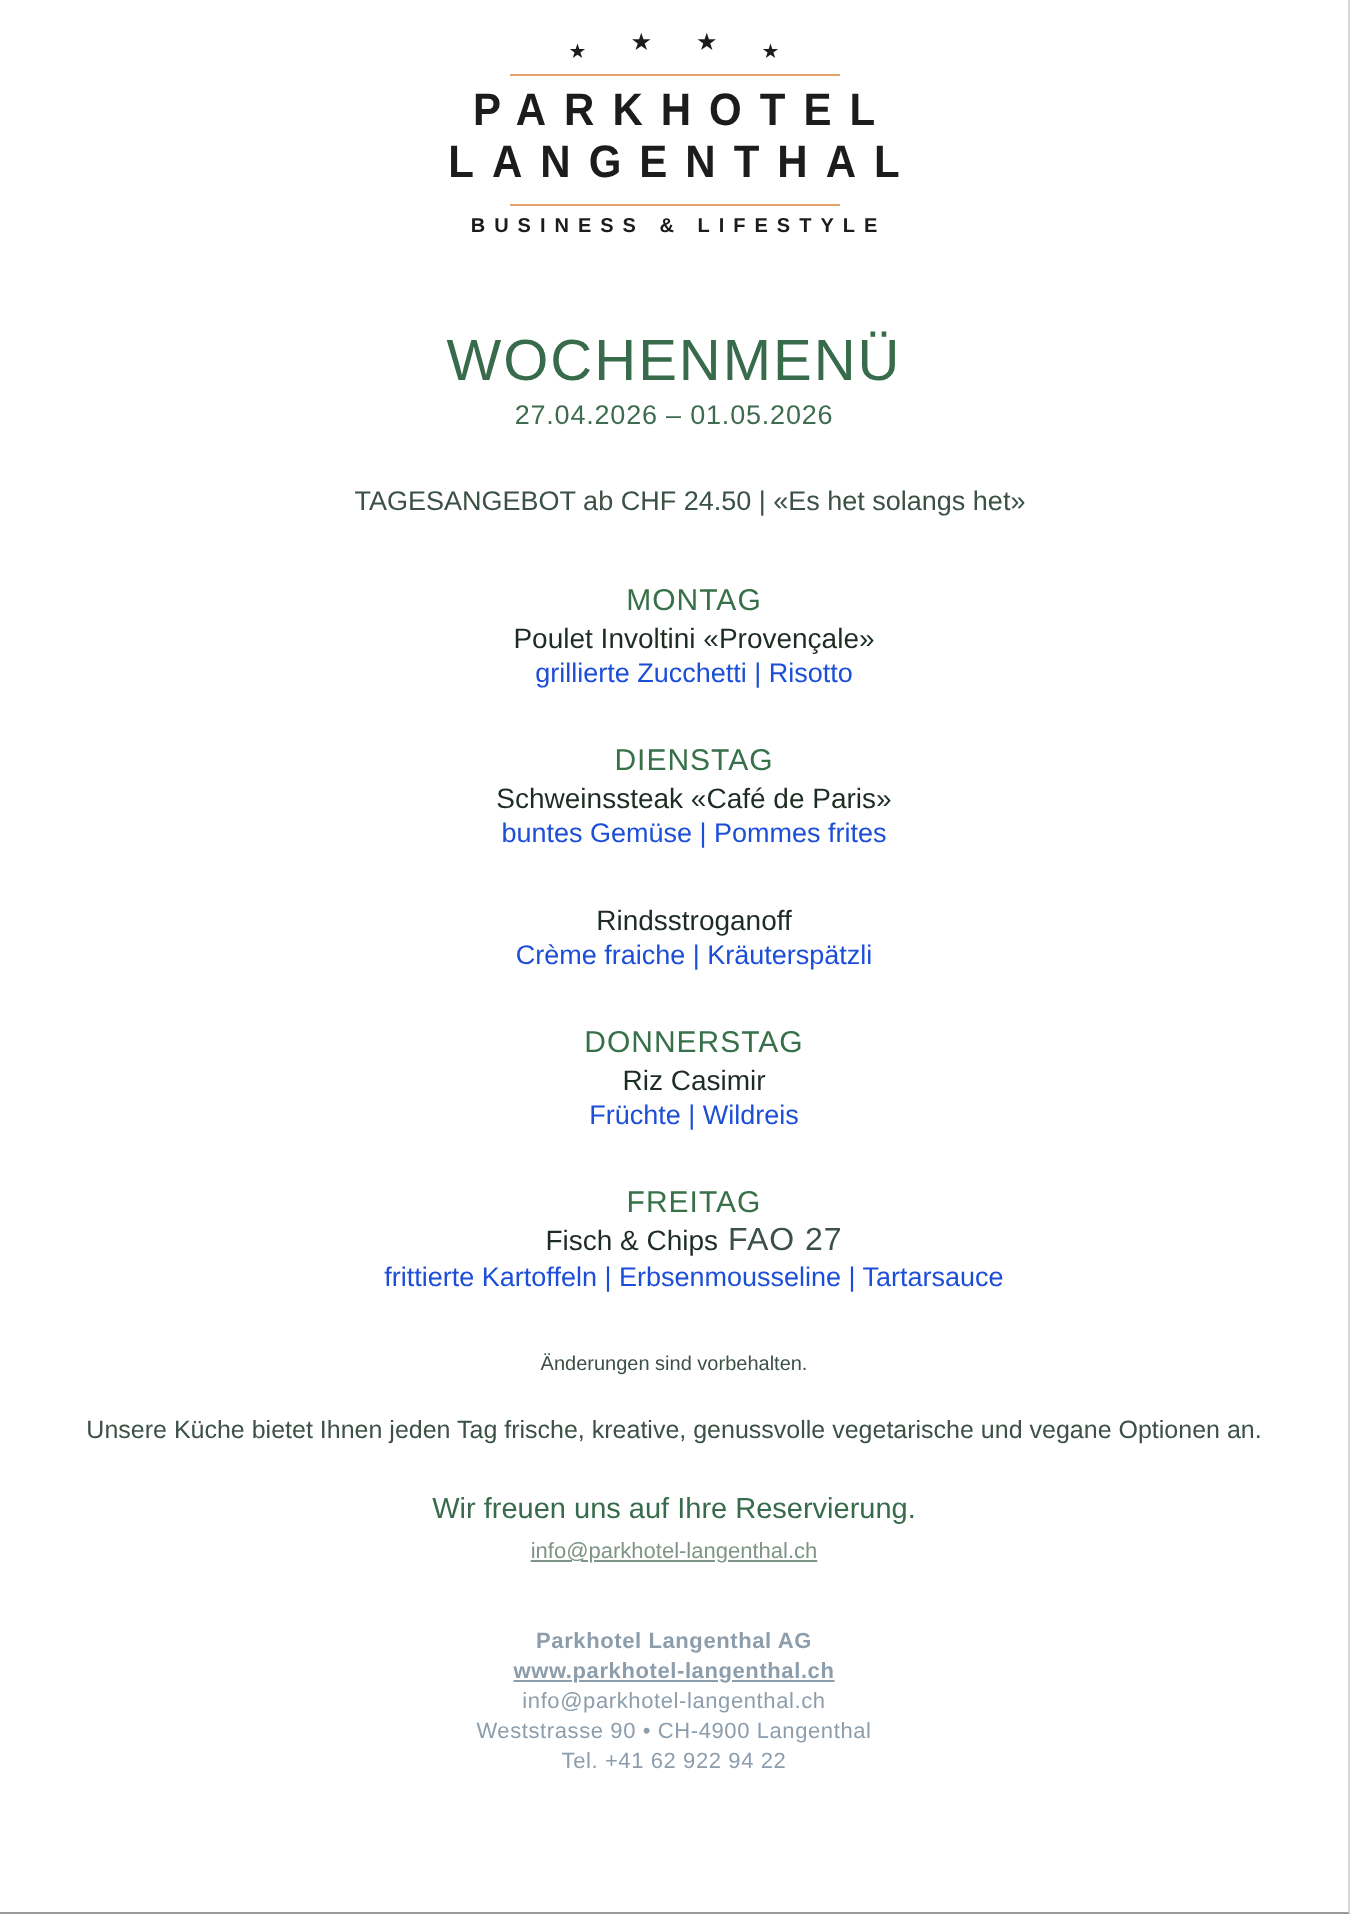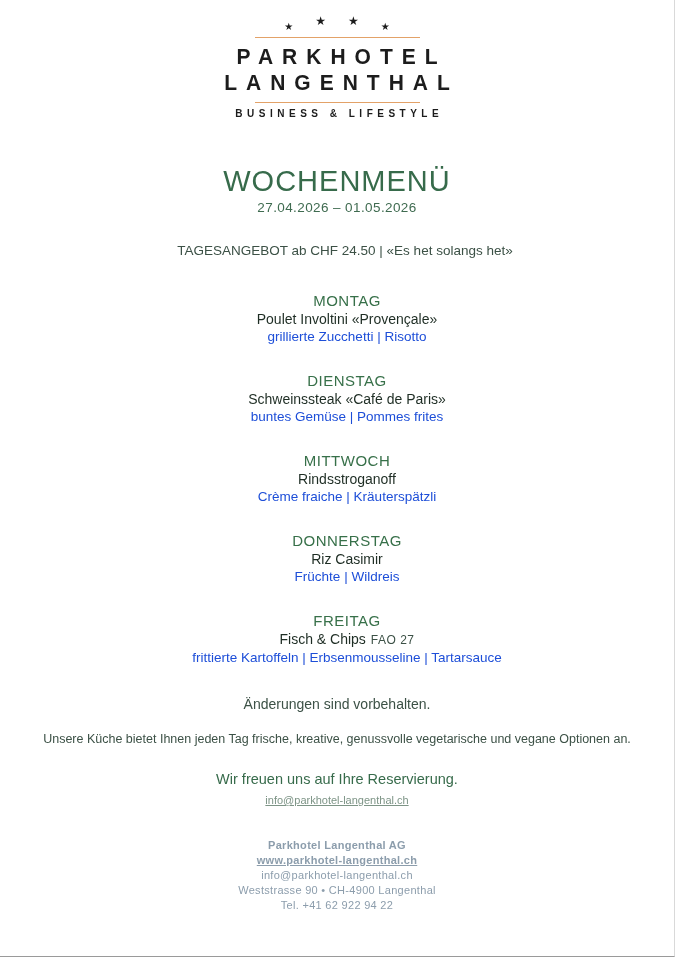--- a/index.html
+++ b/index.html
@@ -35,24 +35,24 @@
   .date-range{margin-top:3px;font-size:13.5px;color:#3f6b50;letter-spacing:0.4px;}
   
   .offer{margin-top:27px;line-height:18px;padding-left:16px;}
   .offer-line1{font-size:13.5px;color:#3c5146;}
   .offer-line2{font-size:13.5px;color:#5e7c6a;}
   
   .days{margin-top:31px;padding-left:20px;}
   .day{margin-bottom:25px;line-height:18px;}
   .day-name{font-size:15px;color:#377049;letter-spacing:0.5px;line-height:19px;}
   .day-dish{font-size:14px;color:#1e2d24;font-weight:500;}
-  .day-dish .dish-note{font-size:12px;letter-spacing:0.5px;color:#3c5146;margin-left:5px;}
+  .day-dish .dish-note{font-size:16px;letter-spacing:0.5px;color:#3c5146;margin-left:5px;}
   .day-sides{font-size:13.5px;color:#1d4ed8;}
   
-  .note1{margin-top:29px;font-size:14px;color:#3c5146;}
+  .note1{margin-top:29px;font-size:10px;color:#3c5146;}
   .note2{margin-top:20px;font-size:12.5px;color:#3c5146;}
   
   .reservation{margin-top:24px;line-height:19px;}
   .reservation-text{font-size:14.5px;color:#376b4b;}
   .reservation-email{font-size:11px;color:#7d9486;text-decoration:underline;cursor:pointer;}
   
   .footer{margin-top:28px;color:#8c9dac;font-size:11px;line-height:15px;letter-spacing:0.3px;}
   .footer .company{font-weight:700;}
   .footer .website{font-weight:700;text-decoration:underline;cursor:pointer;display:inline-block;}
   a{color:inherit;}
@@ -95,21 +95,20 @@
       <div class="day-sides">grillierte Zucchetti | Risotto</div>
     </div>
 
     <div class="day">
       <div class="day-name">DIENSTAG</div>
       <div class="day-dish"><span>Schweinssteak «Café de Paris»</span></div>
       <div class="day-sides">buntes Gemüse | Pommes frites</div>
     </div>
 
     <div class="day">
-      <div class="day-name">MITTWOCH</div>
       <div class="day-dish"><span>Rindsstroganoff</span></div>
       <div class="day-sides">Crème fraiche | Kräuterspätzli</div>
     </div>
 
     <div class="day">
       <div class="day-name">DONNERSTAG</div>
       <div class="day-dish"><span>Riz Casimir</span></div>
       <div class="day-sides">Früchte | Wildreis</div>
     </div>
 

